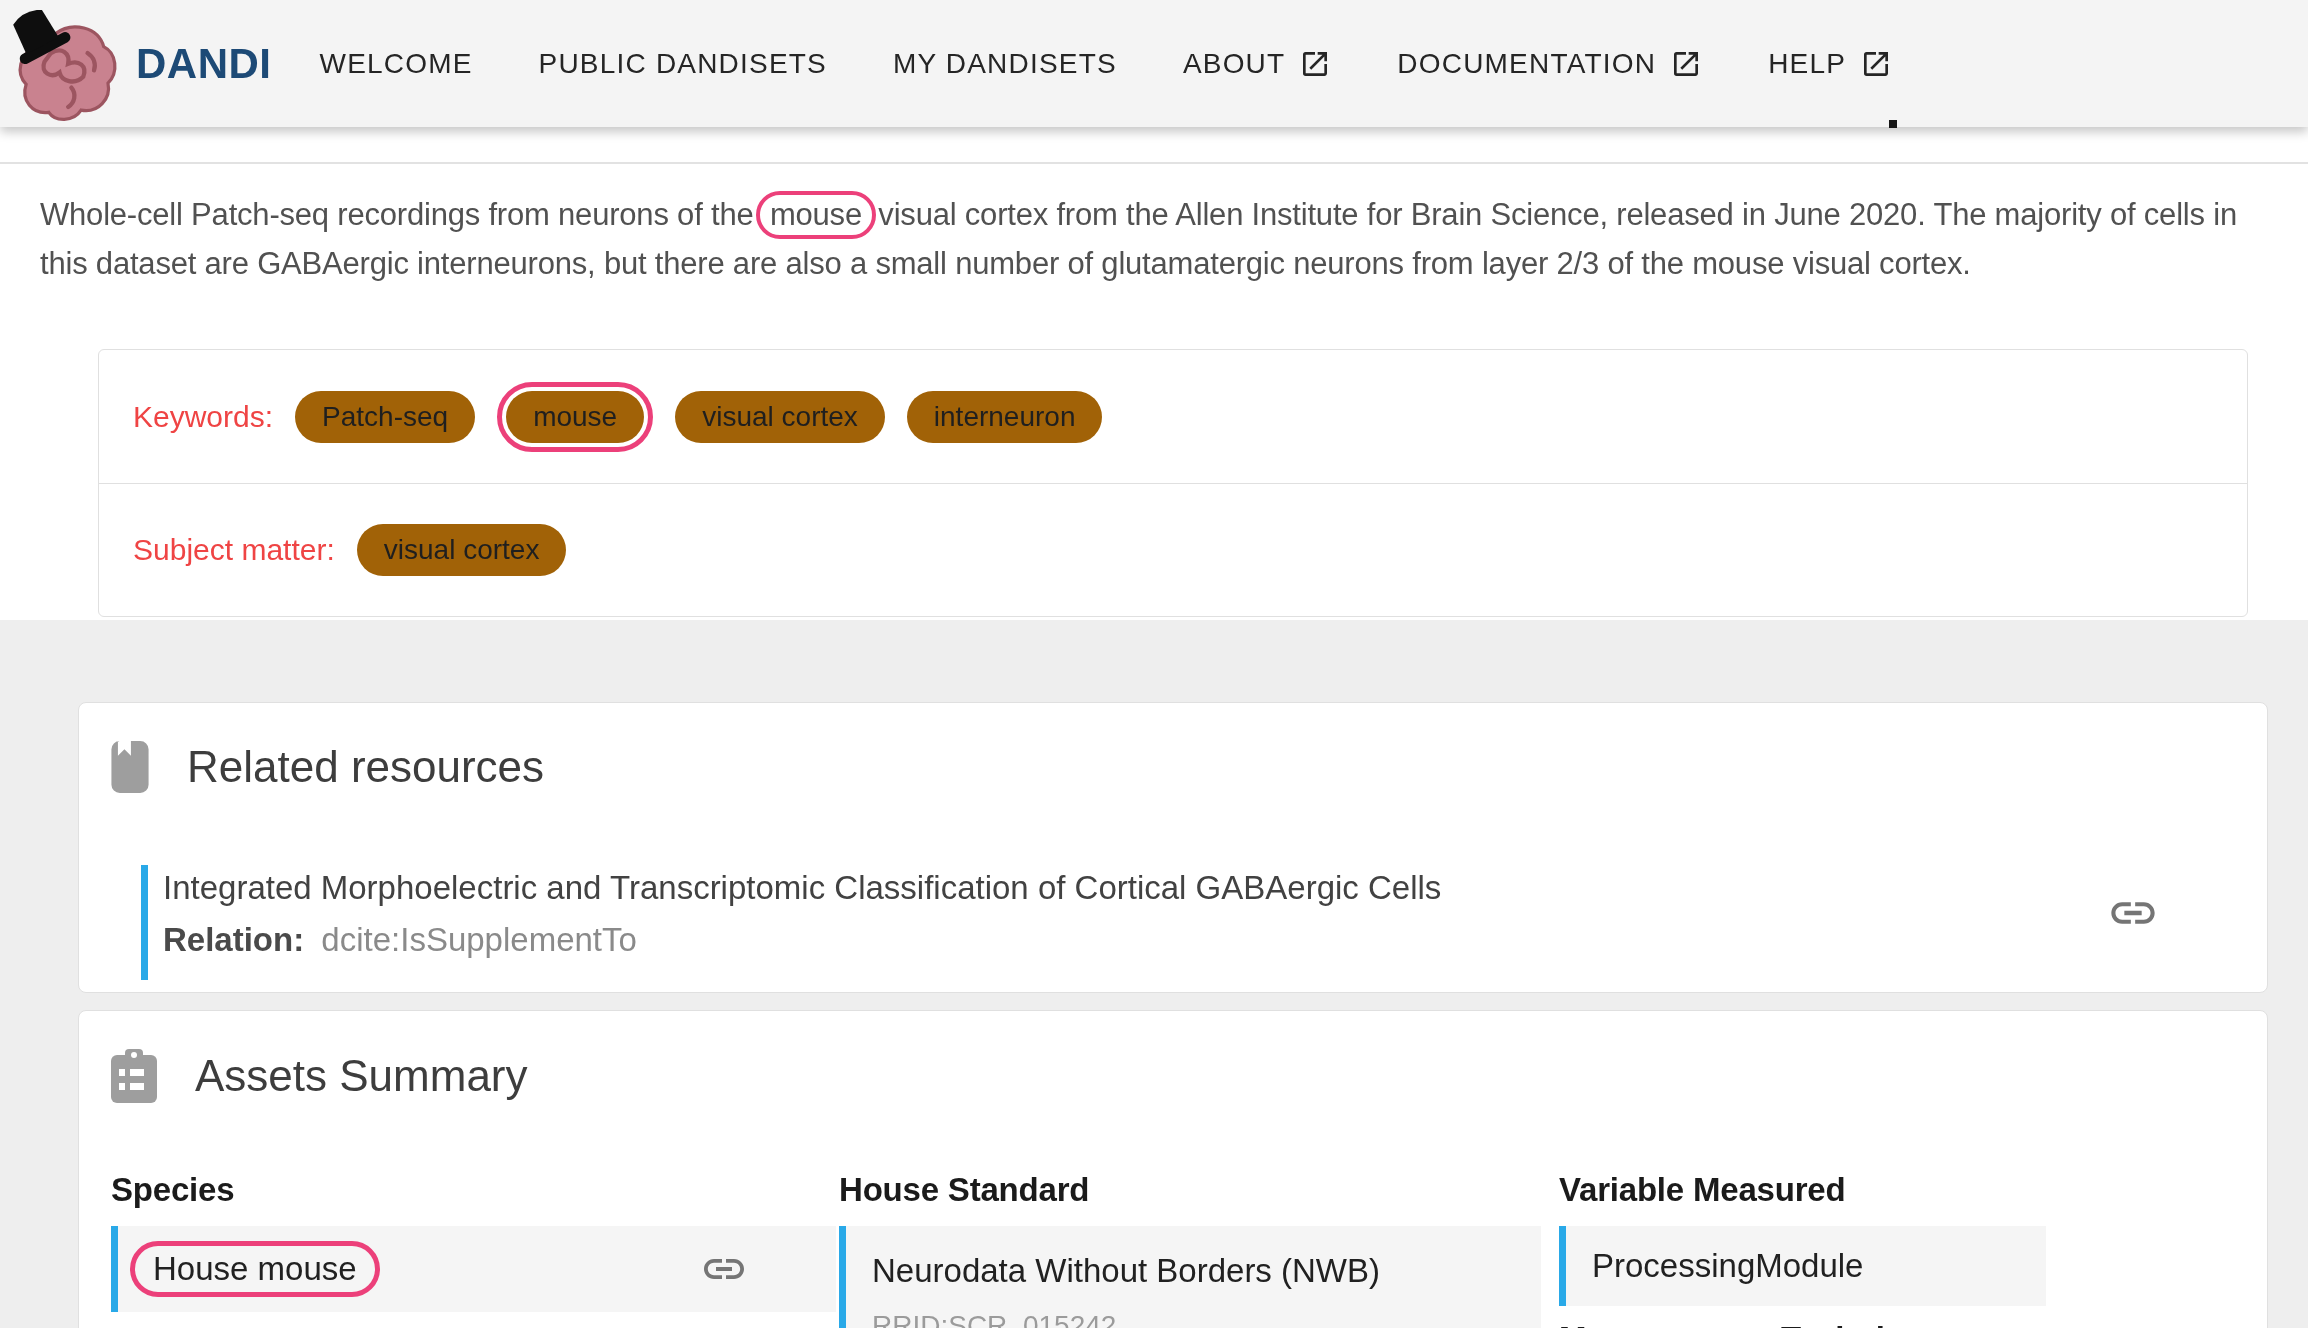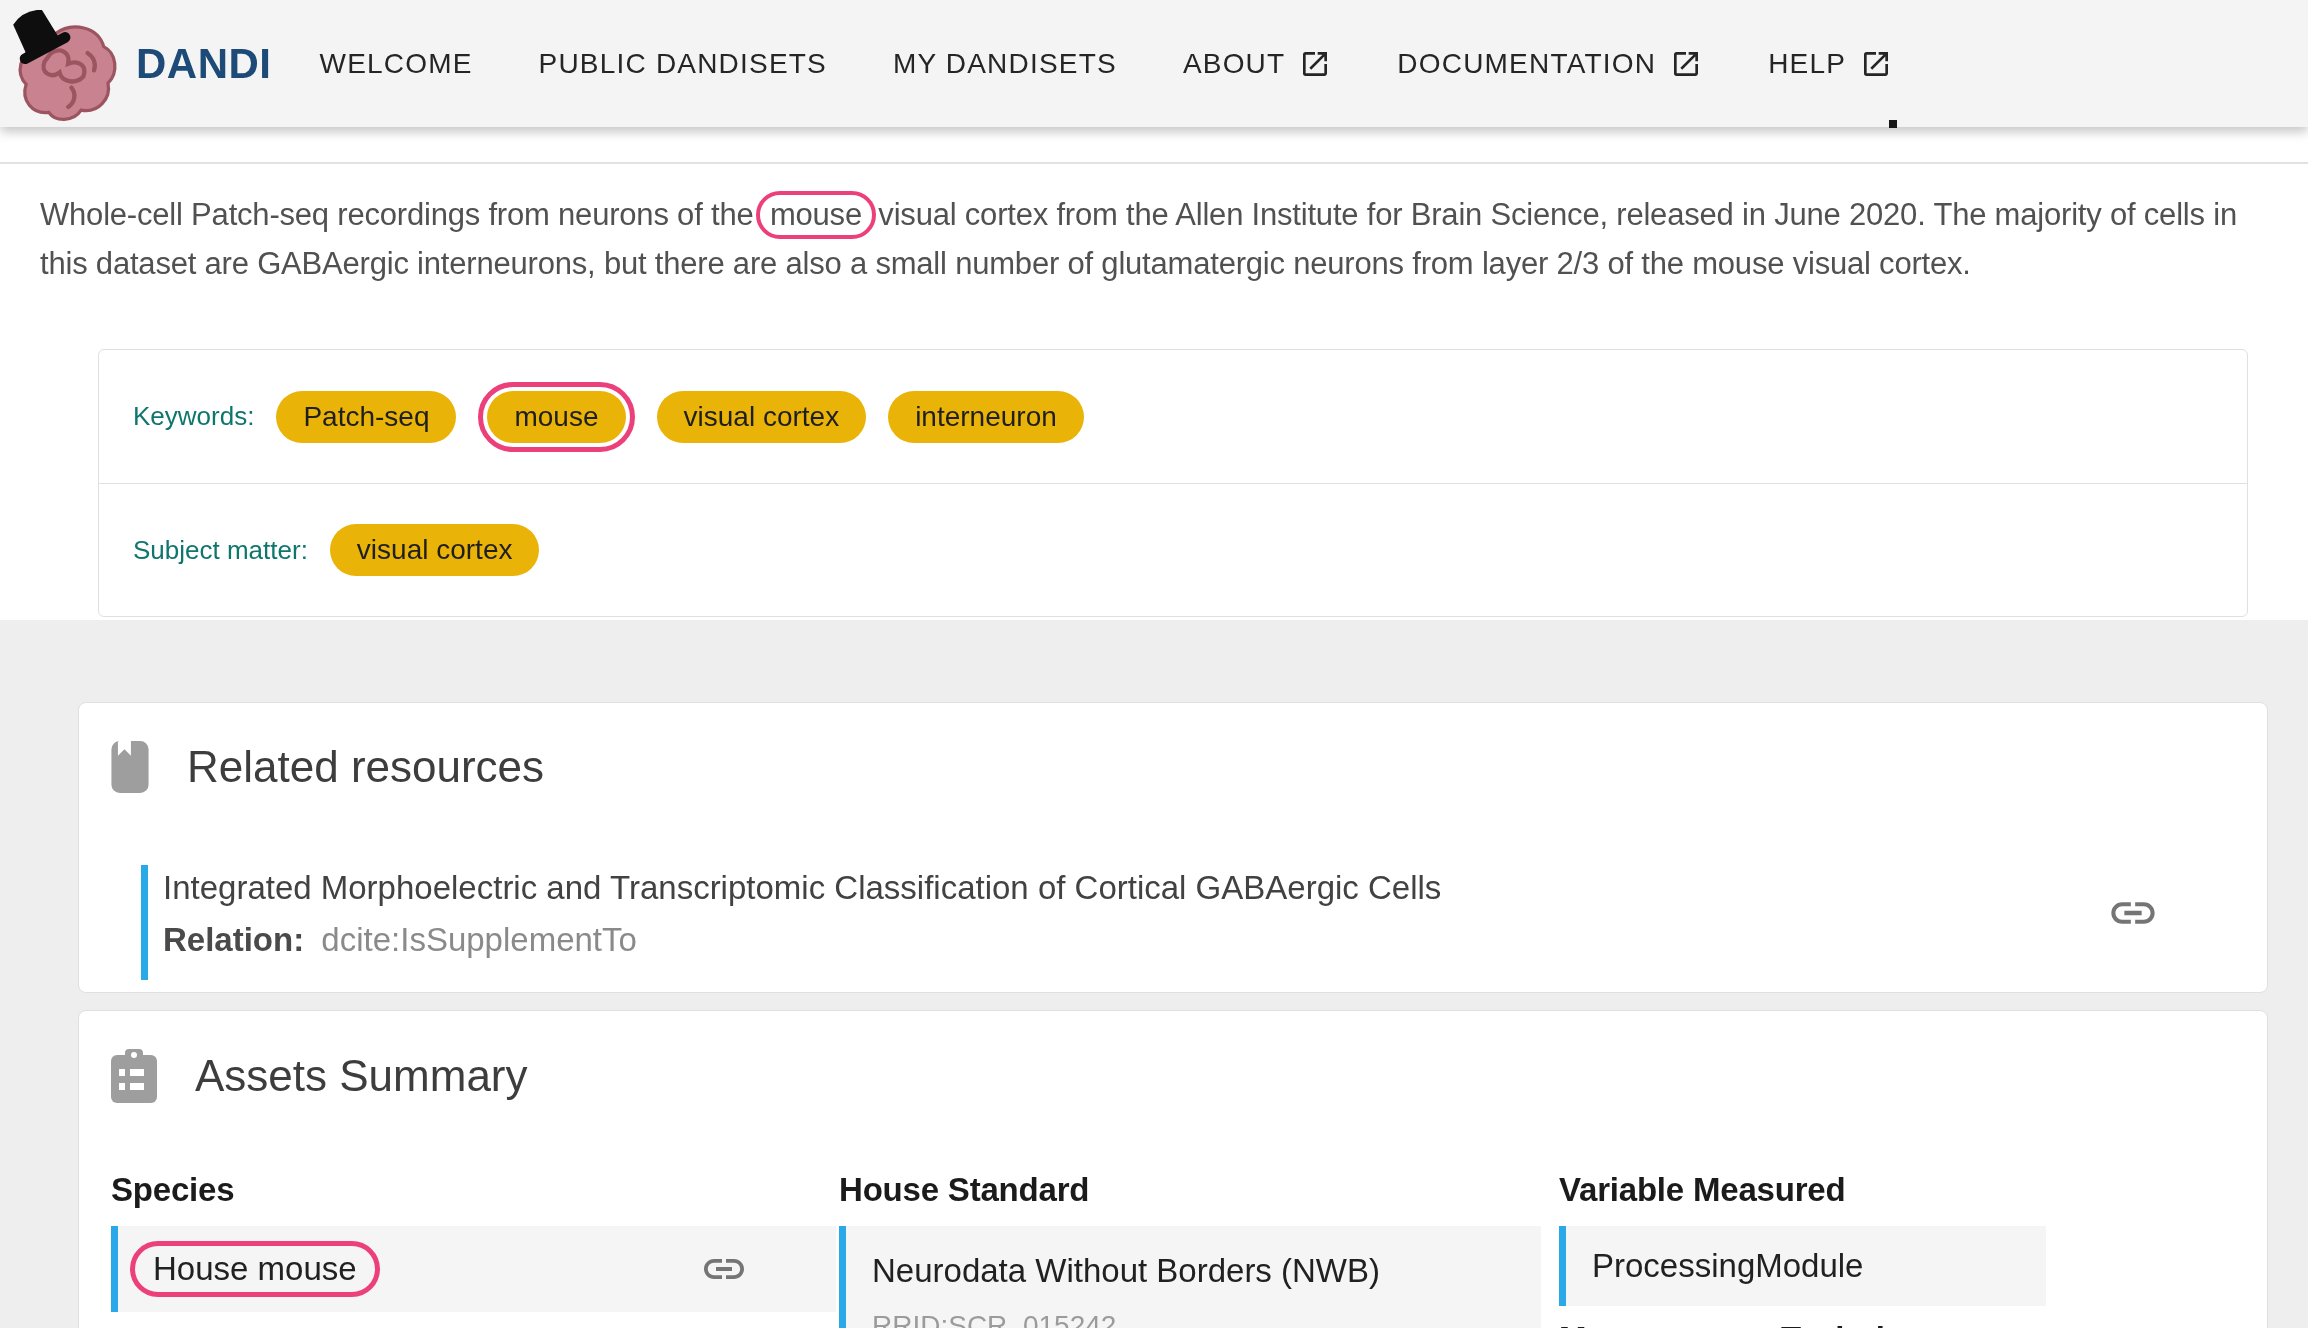--- a/index.html
+++ b/index.html
@@ -27,22 +27,22 @@
   .description { position:absolute; left:40px; top:190px; width:2248px;
                  font-size:31px; line-height:49px; color:#515151; letter-spacing:-0.2px; }
   .hl-ring-inline { display:inline-block; border:4px solid #ec407a; border-radius:28px;
                     padding:0 10px; margin:0 -6px; line-height:40px; }
 
   
   .meta-card { position:absolute; left:98px; top:349px; width:2150px; height:268px;
                background:#ffffff; border:1px solid #e0e0e0; border-radius:6px; }
   .meta-row { height:133px; display:flex; align-items:center; padding-left:34px; }
   .meta-row + .meta-row { border-top:1px solid #e0e0e0; }
-  .meta-label { font-size:26px; color:#0f766e; margin-right:22px; }
-  .chip { display:inline-flex; align-items:center; background:#eab308; color:#1f1f1f;
+  .meta-label { font-size:30px; color:#ef4444; margin-right:22px; }
+  .chip { display:inline-flex; align-items:center; background:#a16207; color:#1f1f1f;
           font-size:28px; height:52px; padding:0 27px; border-radius:26px; margin-right:22px; }
   .chip-ring { display:inline-flex; border:5px solid #ec407a; border-radius:36px;
                padding:4px; margin-right:22px; }
   .chip-ring .chip { margin-right:0; }
 
   
   .gray-section { position:absolute; left:0; top:620px; width:2308px; height:708px; background:#eeeeee; }
 
   .card { position:absolute; background:#ffffff; border:1px solid #e0e0e0; border-radius:8px; }
   .related-card { left:78px; top:702px; width:2190px; height:291px; }

